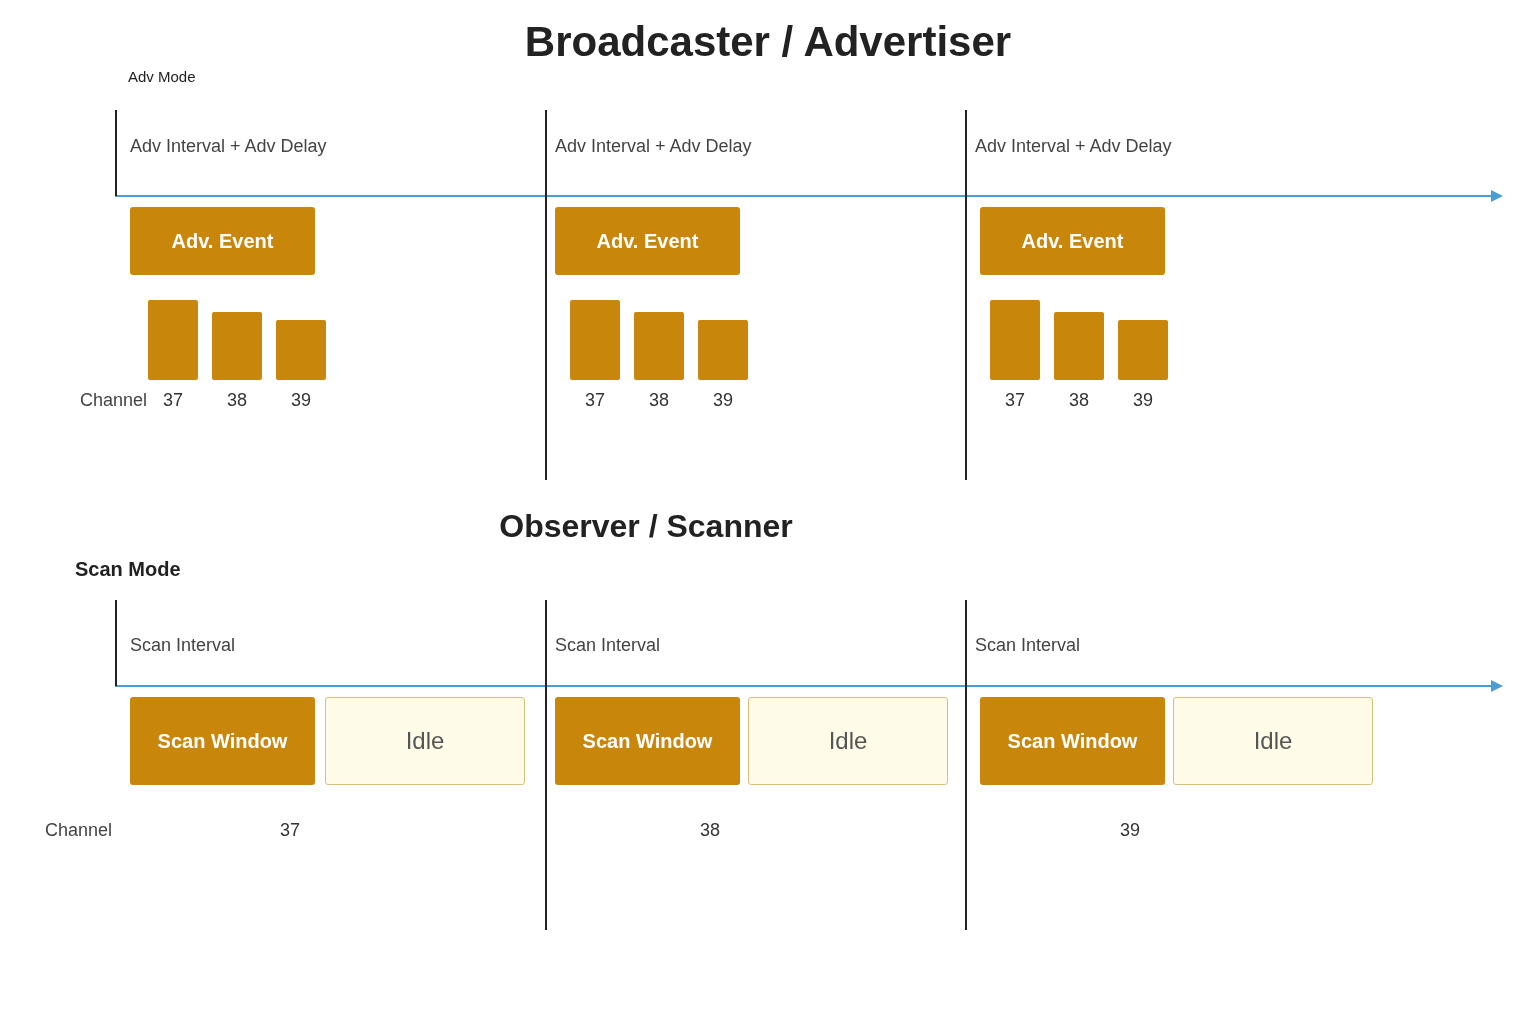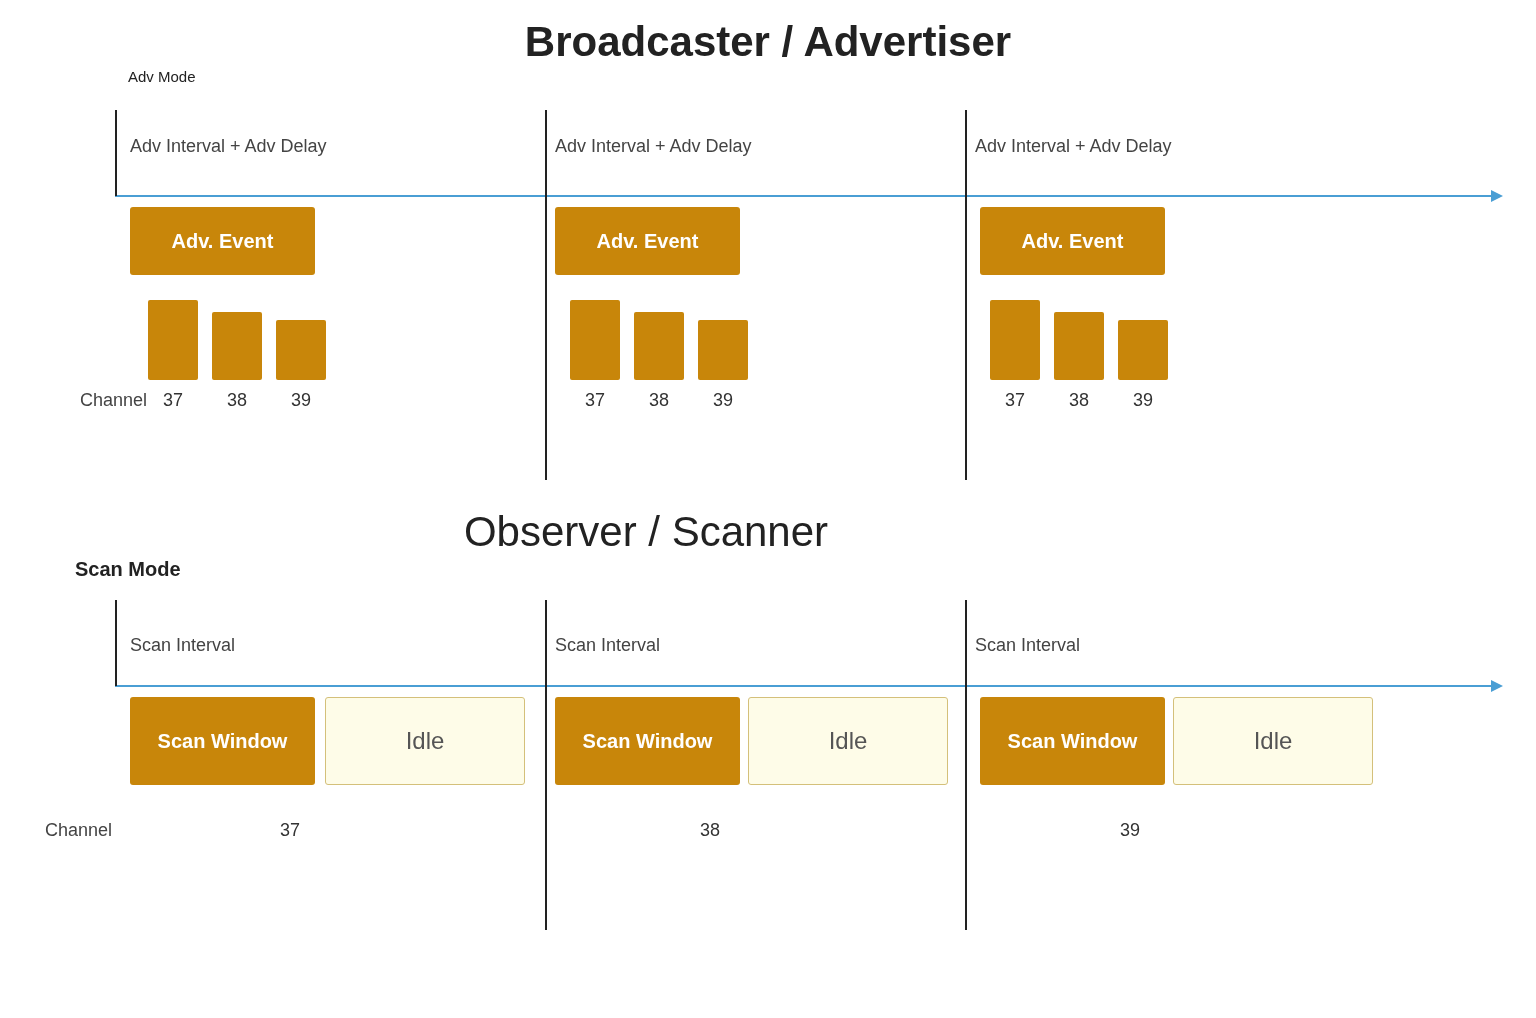--- a/index.html
+++ b/index.html
@@ -179,22 +179,22 @@
       width: 1536px;
       height: 528px;
     }
 
     .bottom-title {
       position: absolute;
       top: 18px;
       left: 0;
       width: 1292px;
       text-align: center;
-      font-size: 42px;
-      font-weight: normal;
+      font-size: 32px;
+      font-weight: bold;
       color: #222;
     }
 
     .scan-mode-label {
       position: absolute;
       top: 68px;
       left: 75px;
       font-size: 20px;
       font-weight: bold;
       color: #222;

